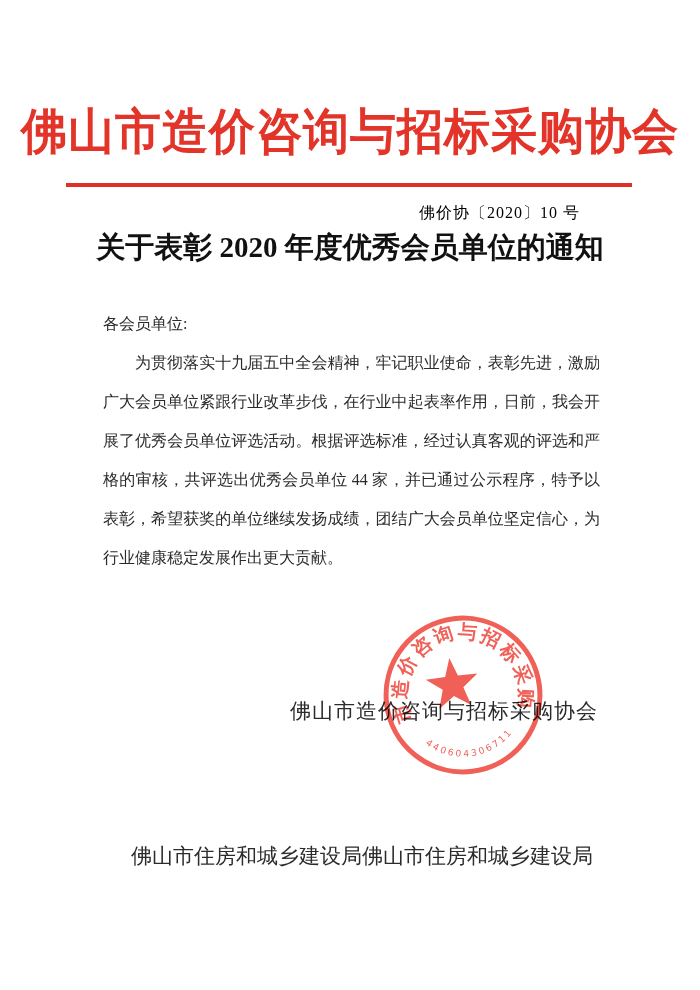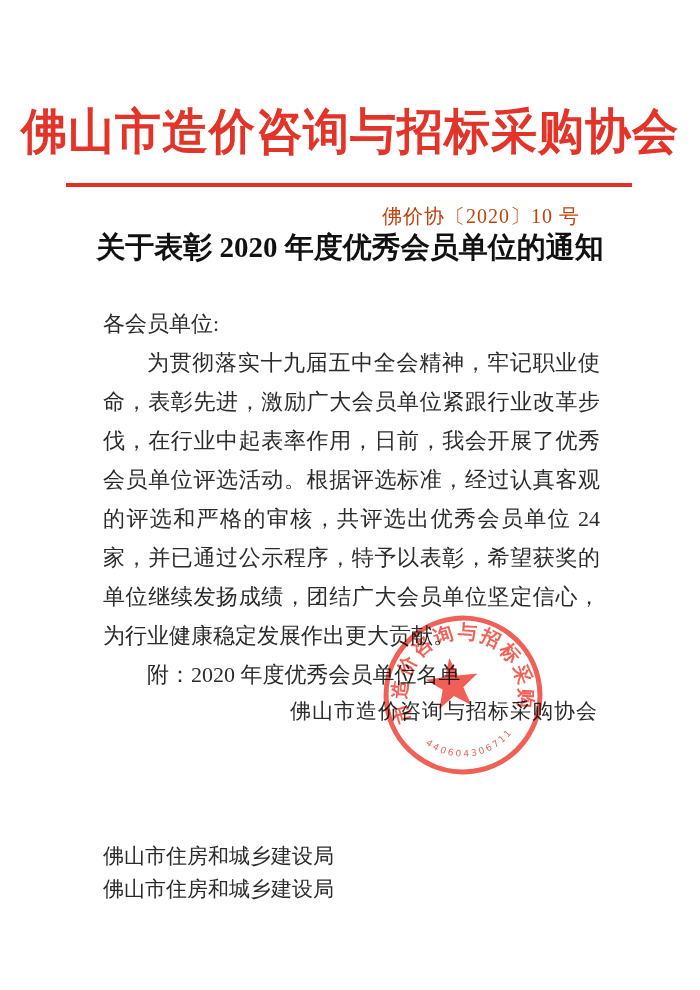--- a/index.html
+++ b/index.html
@@ -32,41 +32,41 @@
   .red-rule {
     position: absolute;
     top: 183px; left: 66px;
     width: 566px; height: 4px;
     background: #e02f26;
   }
 
   .doc-number {
     position: absolute;
     top: 203px; right: 120px;
-    font-size: 20px;
-    color: #c2410c;
+    font-size: 16px;
+    color: #000000;
     letter-spacing: 1px;
     white-space: nowrap;
   }
 
   .notice-title {
     position: absolute;
     top: 228px; left: 0; right: 0;
     text-align: center;
     font-size: 29px;
     font-weight: bold;
     color: #111111;
     white-space: nowrap;
   }
 
   .body-block {
     position: absolute;
     top: 304px; left: 103px;
     width: 497px;
-    font-size: 22px;
+    font-size: 16px;
     line-height: 39px;
     color: #2b2b2b;
     text-align: justify;
   }
   .salutation { text-indent: 0; }
   .para { text-indent: 2em; }
   .attachment { text-indent: 2em; }
 
   .signature-block {
     position: absolute;
@@ -92,40 +92,39 @@
 
   .cc-block {
     position: absolute;
     top: 840px; left: 103px;
     display: flex;
     font-size: 21px;
     color: #2b2b2b;
     line-height: 33px;
   }
   .cc-label { white-space: nowrap; }
-  .cc-items { display: flex; flex-direction: column; }
+  .cc-items { display: flex; flex-direction: row; margin-left: 28px; }
   .cc-item { white-space: nowrap; }
 </style>
 </head>
 <body>
 
 <div class="page">
 
   <div class="org-header">佛山市造价咨询与招标采购协会</div>
 
   <div class="red-rule"></div>
 
   <div class="doc-number">佛价协〔2020〕10 号</div>
 
   <div class="notice-title">关于表彰 2020 年度优秀会员单位的通知</div>
 
   <div class="body-block">
     <div class="salutation">各会员单位:</div>
-    <div class="para">为贯彻落实十九届五中全会精神，牢记职业使命，表彰先进，激励广大会员单位紧跟行业改革步伐，在行业中起表率作用，日前，我会开展了优秀会员单位评选活动。根据评选标准，经过认真客观的评选和严格的审核，共评选出优秀会员单位 24 家，并已通过公示程序，特予以表彰，希望获奖的单位继续发扬成绩，团结广大会员单位坚定信心，为行业健康稳定发展作出更大贡献。</div>
-    <div class="attachment">附：2020 年度优秀会员单位名单</div>
+    <div class="para">为贯彻落实十九届五中全会精神，牢记职业使命，表彰先进，激励广大会员单位紧跟行业改革步伐，在行业中起表率作用，日前，我会开展了优秀会员单位评选活动。根据评选标准，经过认真客观的评选和严格的审核，共评选出优秀会员单位 44 家，并已通过公示程序，特予以表彰，希望获奖的单位继续发扬成绩，团结广大会员单位坚定信心，为行业健康稳定发展作出更大贡献。</div>
   </div>
 
   <div class="signature-block">
     <div class="signature-org">佛山市造价咨询与招标采购协会</div>
   </div>
 
   <svg class="seal" viewBox="0 0 168 168" aria-hidden="true">
     <defs>
       <path id="seal-text-arc" d="M 31.4 103.2 A 56 56 0 1 1 136.6 103.2" fill="none"></path>
       <path id="seal-code-arc" d="M 34 119 A 61 61 0 0 0 134 119" fill="none"></path>

